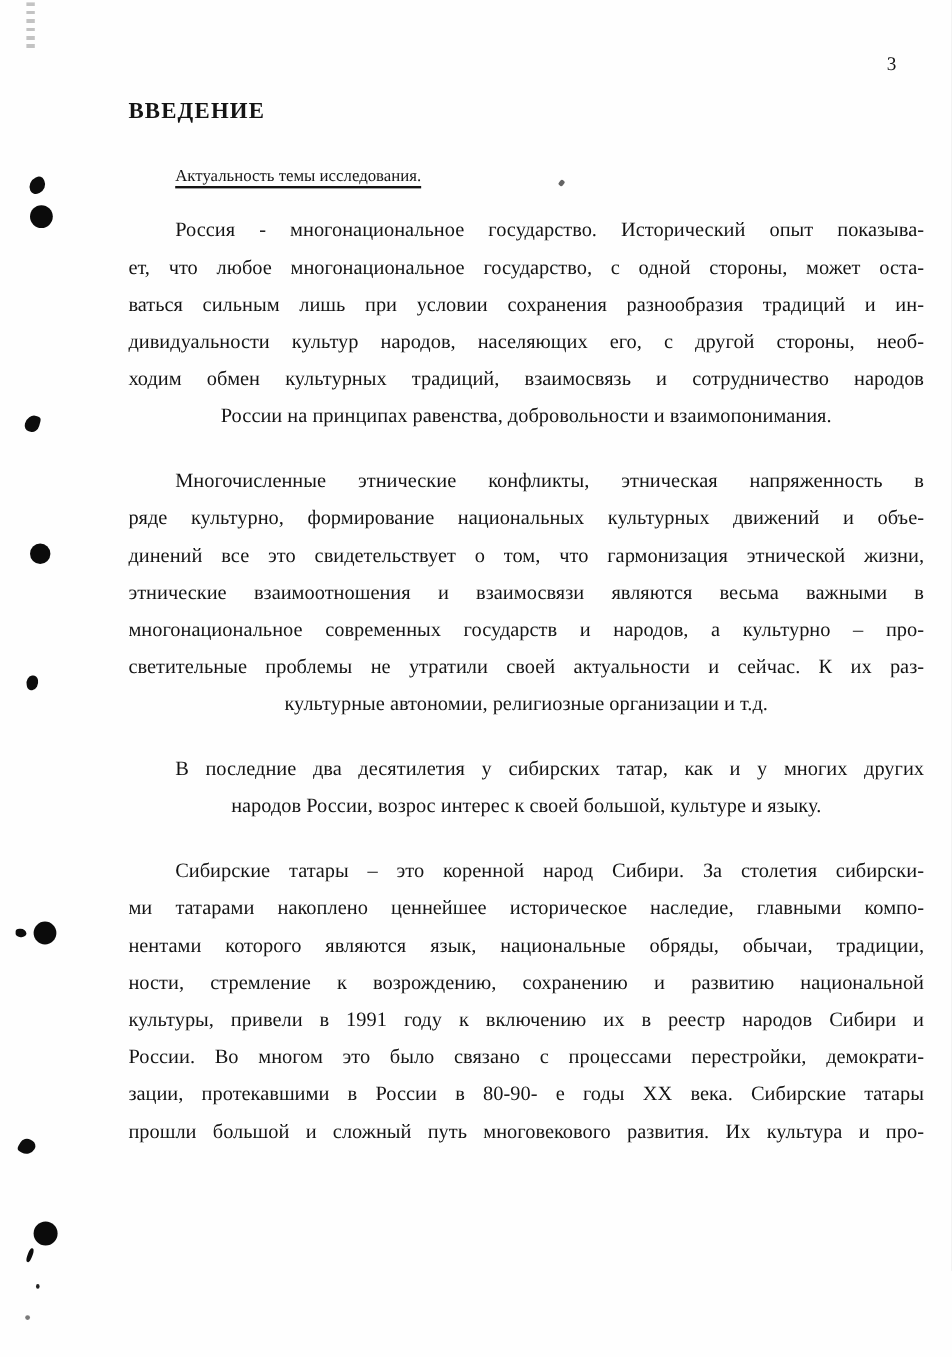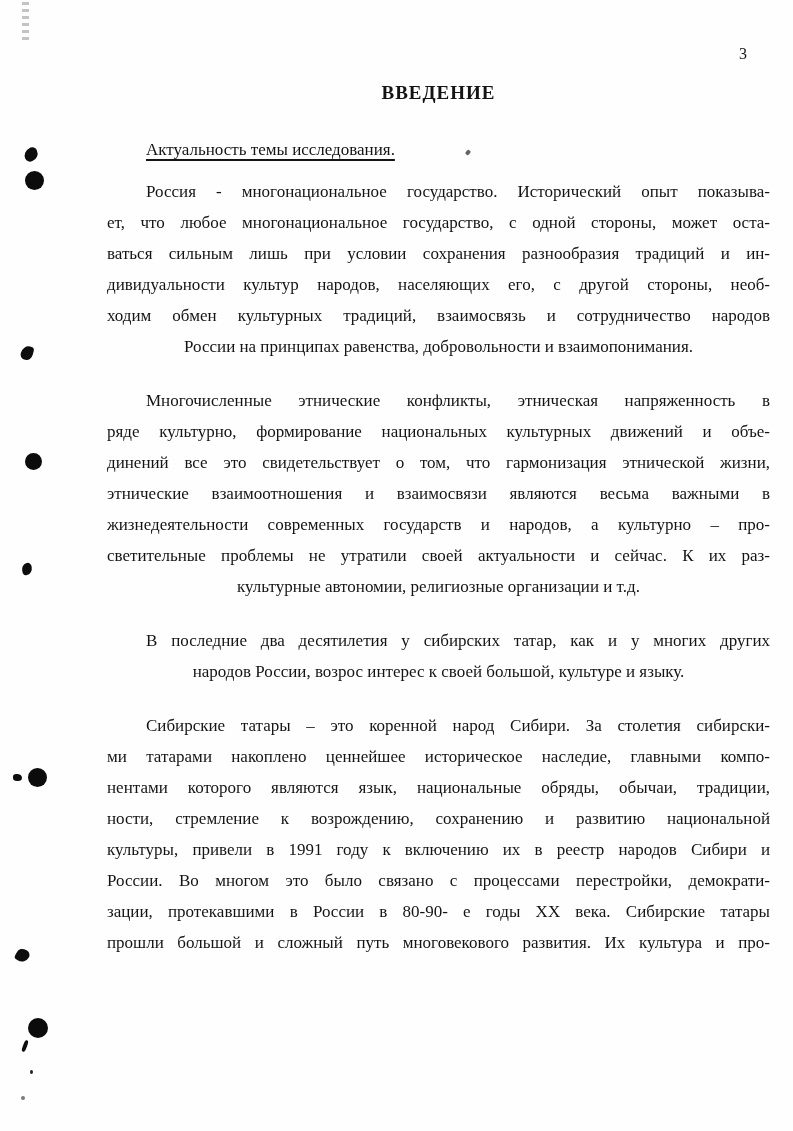--- a/index.html
+++ b/index.html
@@ -23,31 +23,31 @@
     left: 728px;
     width: 30px;
     font-size: 16px;
     text-align: center;
   }
   .doc-title {
     position: absolute;
     top: 82px;
     left: 107px;
     width: 663px;
-    text-align: center;
+    text-align: left;
     font-weight: bold;
     font-size: 19px;
     letter-spacing: 1px;
   }
   .doc-subheading {
     position: absolute;
     top: 140px;
     left: 107px;
     width: 663px;
-    font-size: 17px;
+    font-size: 14px;
     text-indent: 39px;
   }
   .doc-subheading span {
     text-decoration: underline;
     text-underline-offset: 4px;
     text-decoration-thickness: 1.5px;
   }
   .content {
     position: absolute;
     top: 176px;
@@ -117,21 +117,21 @@
       <span class="ln">ваться сильным лишь при условии сохранения разнообразия традиций и ин-</span>
       <span class="ln">дивидуальности культур народов, населяющих его, с другой стороны, необ-</span>
       <span class="ln">ходим обмен культурных традиций, взаимосвязь и сотрудничество народов</span>
       <span class="ln endline">России на принципах равенства, добровольности и взаимопонимания.</span>
     </div>
     <div class="para">
       <span class="ln first">Многочисленные этнические конфликты, этническая напряженность в</span>
       <span class="ln">ряде культурно, формирование национальных культурных движений и объе-</span>
       <span class="ln">динений все это свидетельствует о том, что гармонизация этнической жизни,</span>
       <span class="ln">этнические взаимоотношения и взаимосвязи являются весьма важными в</span>
-      <span class="ln">жизнедеятельности современных государств и народов, а культурно – про-</span>
+      <span class="ln">многонациональное современных государств и народов, а культурно – про-</span>
       <span class="ln">светительные проблемы не утратили своей актуальности и сейчас. К их раз-</span>
       <span class="ln endline">культурные автономии, религиозные организации и т.д.</span>
     </div>
     <div class="para">
       <span class="ln first">В последние два десятилетия у сибирских татар, как и у многих других</span>
       <span class="ln endline">народов России, возрос интерес к своей большой, культуре и языку.</span>
     </div>
     <div class="para">
       <span class="ln first">Сибирские татары – это коренной народ Сибири. За столетия сибирски-</span>
       <span class="ln">ми татарами накоплено ценнейшее историческое наследие, главными компо-</span>

